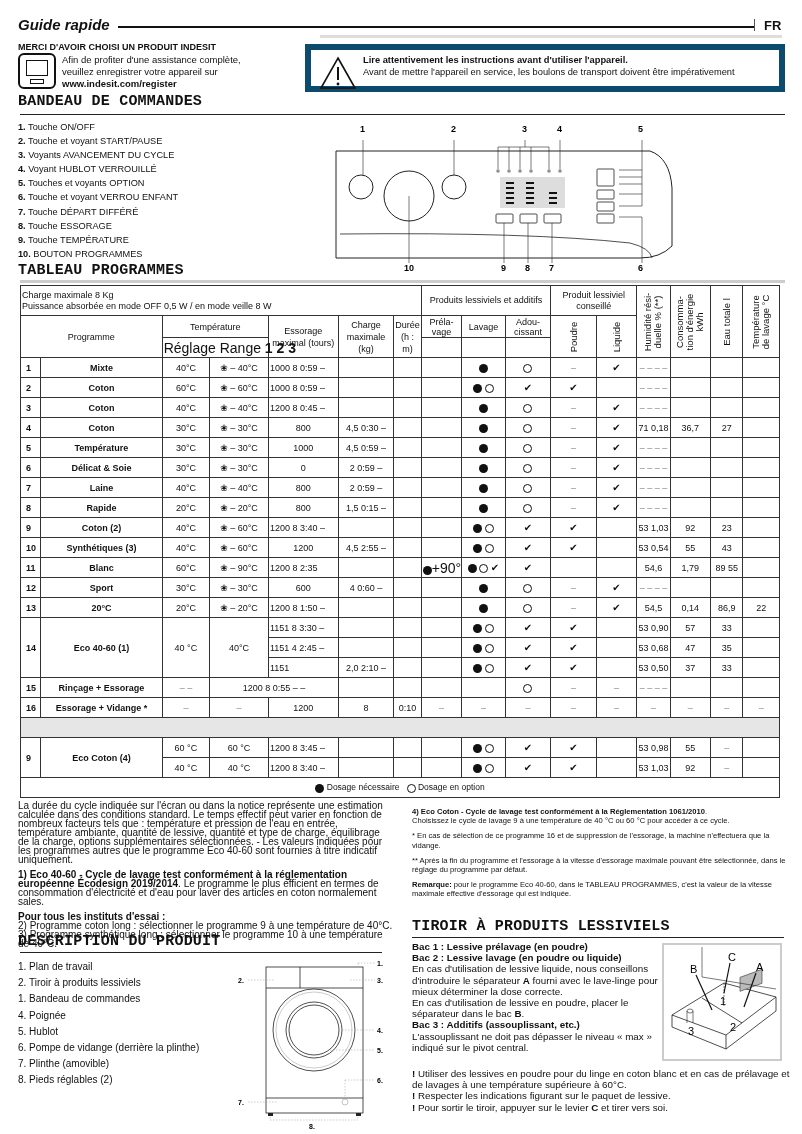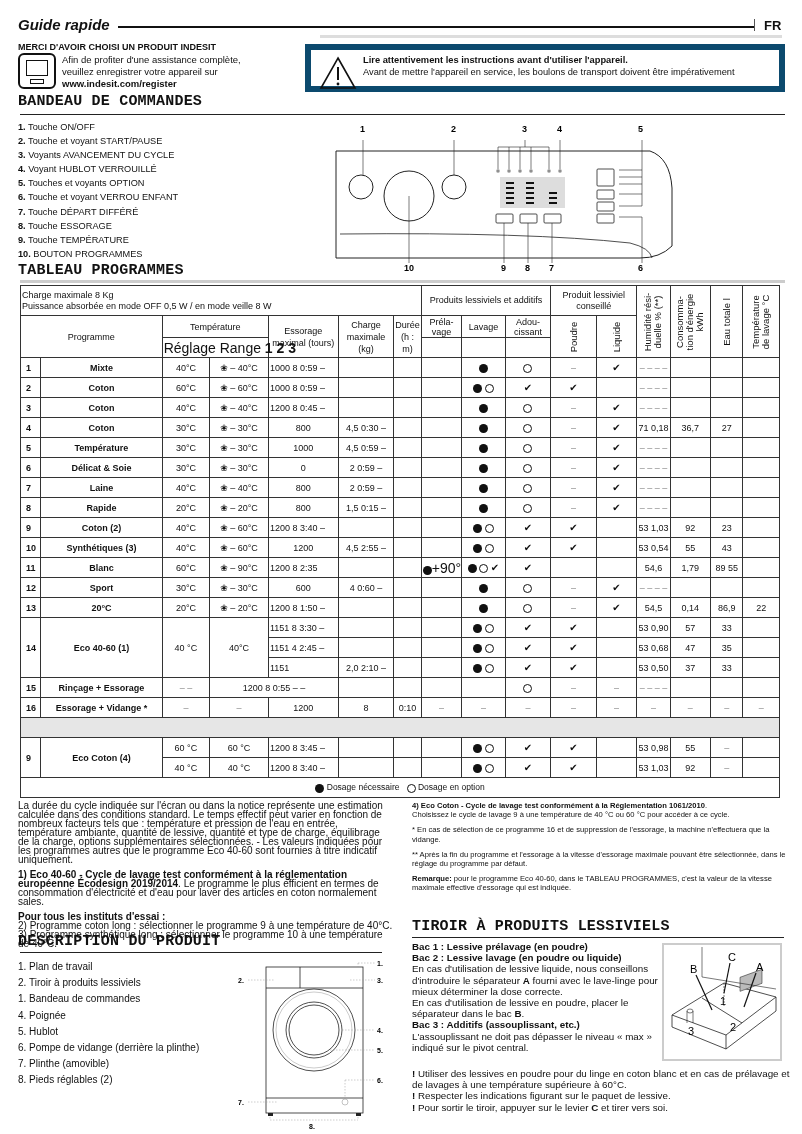--- a/index.html
+++ b/index.html
@@ -48,21 +48,21 @@
   .ring { display: inline-block; width: 9px; height: 9px; border-radius: 50%; border: 1.5px solid #111; vertical-align: middle; }
   .chk { font-weight: bold; font-size: 10px; }
   .dash { color: #888; }
   .grey-row td { background: #e6e6e6; height: 16px; }
   .legend-row td { text-align: left; padding-left: 2px; height: 14px; font-size: 8.5px; }
   .small { font-size: 14px; }
 
   .notes-left { left: 18px; top: 801px; width: 375px; font-size: 10px; line-height: 9px; }
   .notes-left p { margin-bottom: 6px; }
   .notes-right { left: 412px; top: 801px; width: 380px; font-size: 7.6px; line-height: 9.2px; }
-  .notes-right p { margin-bottom: 6px; }
+  .notes-right p { margin-bottom: 6px; margin-top: 6px; }
 
   .desc-title { left: 18px; top: 933px; }
   .desc-rule { left: 20px; top: 952px; width: 362px; }
   .desc-list { left: 18px; top: 959px; font-size: 10px; line-height: 16.2px; }
   .washer-svg { left: 230px; top: 955px; }
 
   .tiroir-title { left: 412px; top: 918px; }
   .tiroir-rule { left: 412px; top: 937px; width: 372px; }
   .tiroir-text { left: 412px; top: 941px; width: 255px; font-size: 9.8px; line-height: 11.2px; }
   .tiroir-text b { font-weight: bold; }

